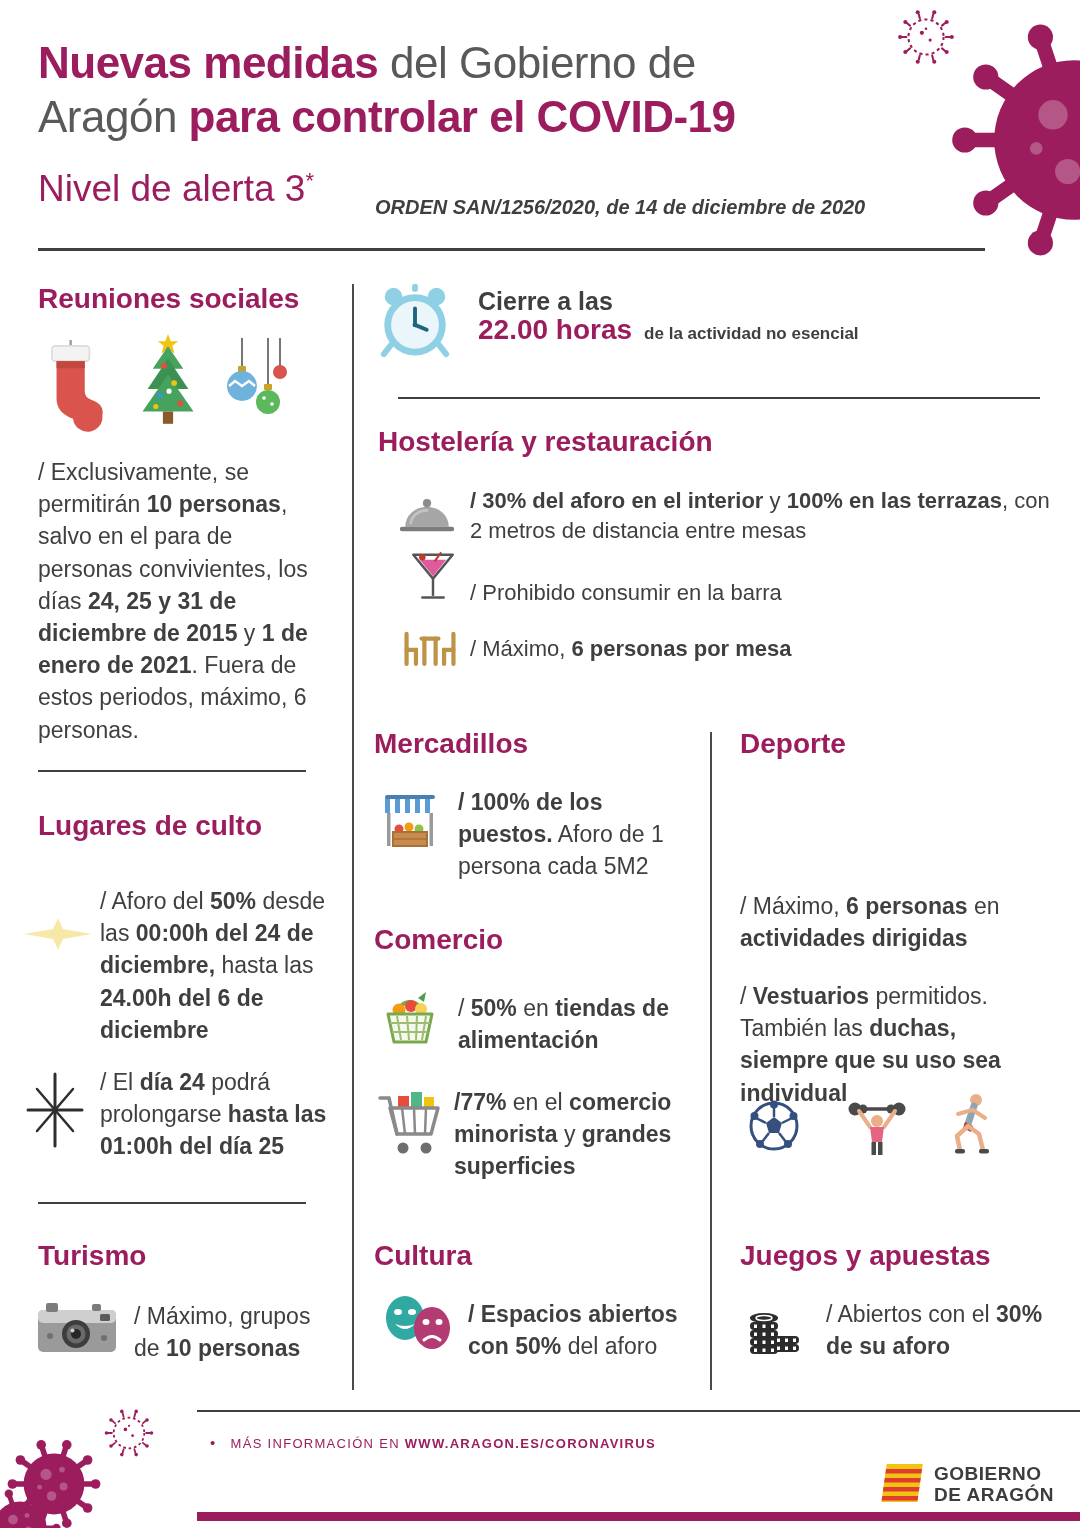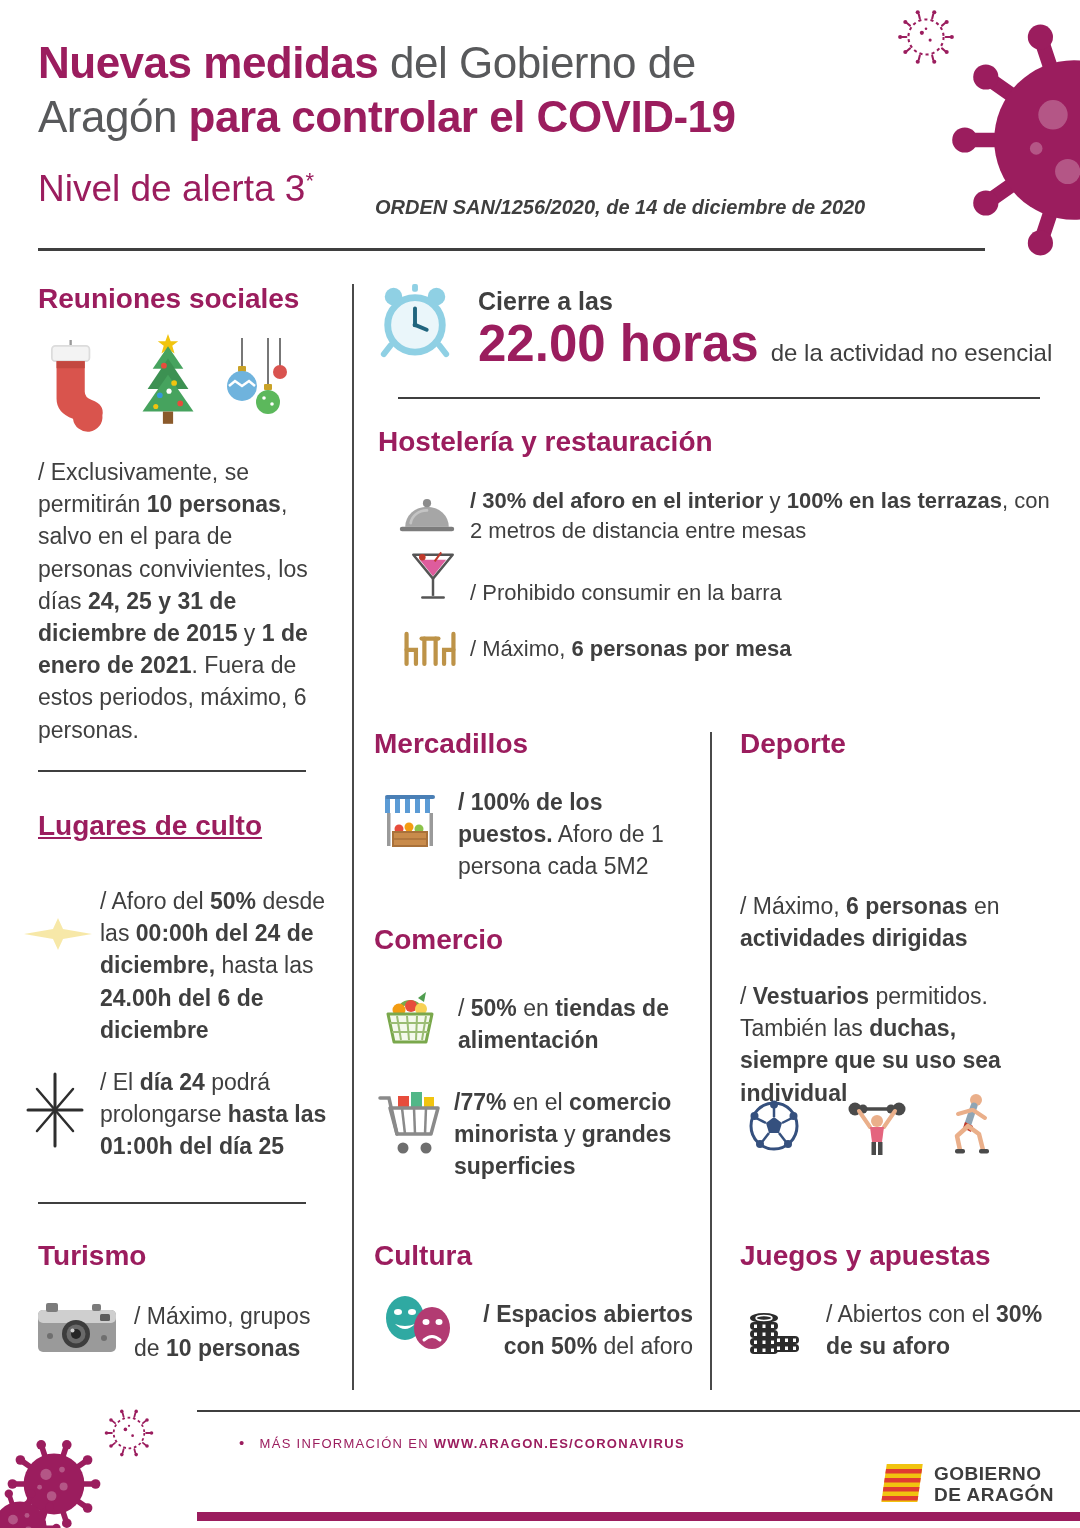--- a/index.html
+++ b/index.html
@@ -19,22 +19,22 @@
   .order{font-size:20px;font-weight:700;font-style:italic;color:var(--ink);}
   .sec-h{font-size:28px;font-weight:700;color:var(--accent);}
   .bt{font-size:23px;line-height:1.4;color:var(--ink);}
   .bt2{font-size:22px;line-height:1.38;color:var(--ink);}
   .bt b,.bt2 b{font-weight:700;}
   .hline{background:#3f3f3f;}
   .vline{background:#4a4a4a;}
   .accent-bar{background:var(--accent);}
   .closure-intro{font-size:25px;font-weight:700;color:var(--ink);}
   .closure-row{display:flex;align-items:baseline;}
-  .closure-time{font-size:51px;font-weight:700;color:var(--accent);}
-  .closure-suffix{font-size:24px;font-weight:400;color:var(--ink);margin-left:12px;}
+  .closure-time{font-size:28px;font-weight:700;color:var(--accent);}
+  .closure-suffix{font-size:17px;font-weight:700;color:var(--ink);margin-left:12px;}
   .footer-info{font-size:13px;letter-spacing:1.3px;color:var(--accent);font-weight:500;}
   .footer-info .url{font-weight:800;}
   .footer-info .dot{margin-right:14px;font-size:15px;}
   .logo-text{font-size:19px;font-weight:700;letter-spacing:0.5px;color:#3d3d3d;line-height:1.1;}
   svg{display:block;}
 </style>
 </head>
 <body>
 
 <div class="page">
@@ -175,21 +175,21 @@
       <circle cx="40" cy="60" r="1.8" fill="#fff"></circle>
         <circle cx="48" cy="66" r="1.8" fill="#fff"></circle>
       <circle cx="56" cy="34" r="7" fill="#d9534f"></circle>
     </svg>
   </span>
 
   <div class="abs bt" style="left:38px;top:456px;width:292px;"><span>/ Exclusivamente, se permitirán </span><b>10 personas</b><span>, salvo en el para de personas convivientes, los días </span><b>24, 25 y 31 de diciembre de 2015</b><span> y </span><b>1 de enero de 2021</b><span>. Fuera de estos periodos, máximo, 6 personas.</span></div>
 
   <div class="abs hline" style="left:38px;top:770px;width:268px;height:2px;"></div>
 
-  <div class="abs sec-h" style="left:38px;top:810px;text-decoration:underline;">Lugares de culto</div>
+  <div class="abs sec-h" style="left:38px;top:810px;">Lugares de culto</div>
 
   <span class="abs" style="left:22px;top:912px;opacity:.65;">
     <svg viewBox="0 0 72 44" width="72" height="44">
       <polygon points="36,6 41,17 70,22 41,27 36,38 31,27 2,22 31,17" fill="#f3dd7a"></polygon>
     </svg>
   </span>
   <div class="abs bt" style="left:100px;top:885px;width:240px;"><span>/ Aforo del </span><b>50%</b><span> desde las </span><b>00:00h del 24 de diciembre,</b><span> hasta las </span><b>24.00h del 6 de diciembre</b></div>
 
   <span class="abs" style="left:24px;top:1072px;">
     <svg viewBox="0 0 62 76" width="62" height="76">
@@ -349,21 +349,21 @@
       <ellipse cx="23" cy="24" rx="19" ry="22" fill="#2fa9a2"></ellipse>
       <ellipse cx="16" cy="18" rx="4" ry="3" fill="#fff"></ellipse>
         <ellipse cx="30" cy="18" rx="4" ry="3" fill="#fff"></ellipse>
       <path d="M13 30 Q23 40 33 30 Q23 34 13 30 Z" fill="#fff"></path>
       <ellipse cx="50" cy="34" rx="18" ry="21" fill="#b23b72"></ellipse>
       <ellipse cx="44" cy="28" rx="3.5" ry="3" fill="#fff"></ellipse>
         <ellipse cx="57" cy="28" rx="3.5" ry="3" fill="#fff"></ellipse>
       <path d="M42 46 Q50 39 58 46" fill="none" stroke="#fff" stroke-width="3" stroke-linecap="round"></path>
     </svg>
   </span>
-  <div class="abs bt" style="left:468px;top:1298px;width:225px;text-align:right;"><b>/ Espacios abiertos con 50%</b><span> del aforo</span></div>
+  <div class="abs bt" style="left:468px;top:1298px;width:225px;"><b>/ Espacios abiertos con 50%</b><span> del aforo</span></div>
 
   <div class="abs sec-h" style="left:740px;top:728px;">Deporte</div>
   <div class="abs bt" style="left:740px;top:890px;width:302px;"><span>/ Máximo, </span><b>6 personas</b><span> en </span><b>actividades dirigidas</b></div>
   <div class="abs bt" style="left:740px;top:980px;width:310px;"><span>/ </span><b>Vestuarios</b><span> permitidos. También las </span><b>duchas, siempre que su uso sea individual</b></div>
 
   <span class="abs" style="left:748px;top:1100px;">
     <svg viewBox="0 0 52 52" width="52" height="52">
       <circle cx="26" cy="26" r="23" fill="#fff" stroke="#35507e" stroke-width="3"></circle>
       <polygon points="26,17 34,23 31,33 21,33 18,23" fill="#35507e"></polygon>
       <g stroke="#35507e" stroke-width="2.5">
@@ -442,21 +442,21 @@
           <rect x="45" y="46.5" width="3" height="3.5"></rect>
         <rect x="29" y="54.5" width="3" height="3.5"></rect>
           <rect x="37" y="54.5" width="3" height="3.5"></rect>
           <rect x="45" y="54.5" width="3" height="3.5"></rect>
       </g>
     </svg>
   </span>
   <div class="abs bt" style="left:826px;top:1298px;width:230px;"><span>/ Abiertos con el </span><b>30% de su aforo</b></div>
 
   <div class="abs hline" style="left:197px;top:1410px;width:883px;height:2px;"></div>
-  <div class="abs footer-info" style="left:239px;top:1434px;text-align:right;"><span class="dot">•</span><span>MÁS INFORMACIÓN EN </span><span class="url">WWW.ARAGON.ES/CORONAVIRUS</span></div>
+  <div class="abs footer-info" style="left:210px;top:1434px;text-align:right;"><span class="dot">•</span><span>MÁS INFORMACIÓN EN </span><span class="url">WWW.ARAGON.ES/CORONAVIRUS</span></div>
 
   <span class="abs" style="left:878px;top:1462px;">
     <svg viewBox="0 0 48 42" width="48" height="42">
       <g transform="translate(5,0) skewX(-8)">
         <rect x="4" y="2" width="36" height="38" fill="#f1c40f"></rect>
         <rect x="4" y="7" width="36" height="4.5" fill="#e03c31"></rect>
         <rect x="4" y="16" width="36" height="4.5" fill="#e03c31"></rect>
         <rect x="4" y="25" width="36" height="4.5" fill="#e03c31"></rect>
         <rect x="4" y="34" width="36" height="4.5" fill="#e03c31"></rect>
       </g>

